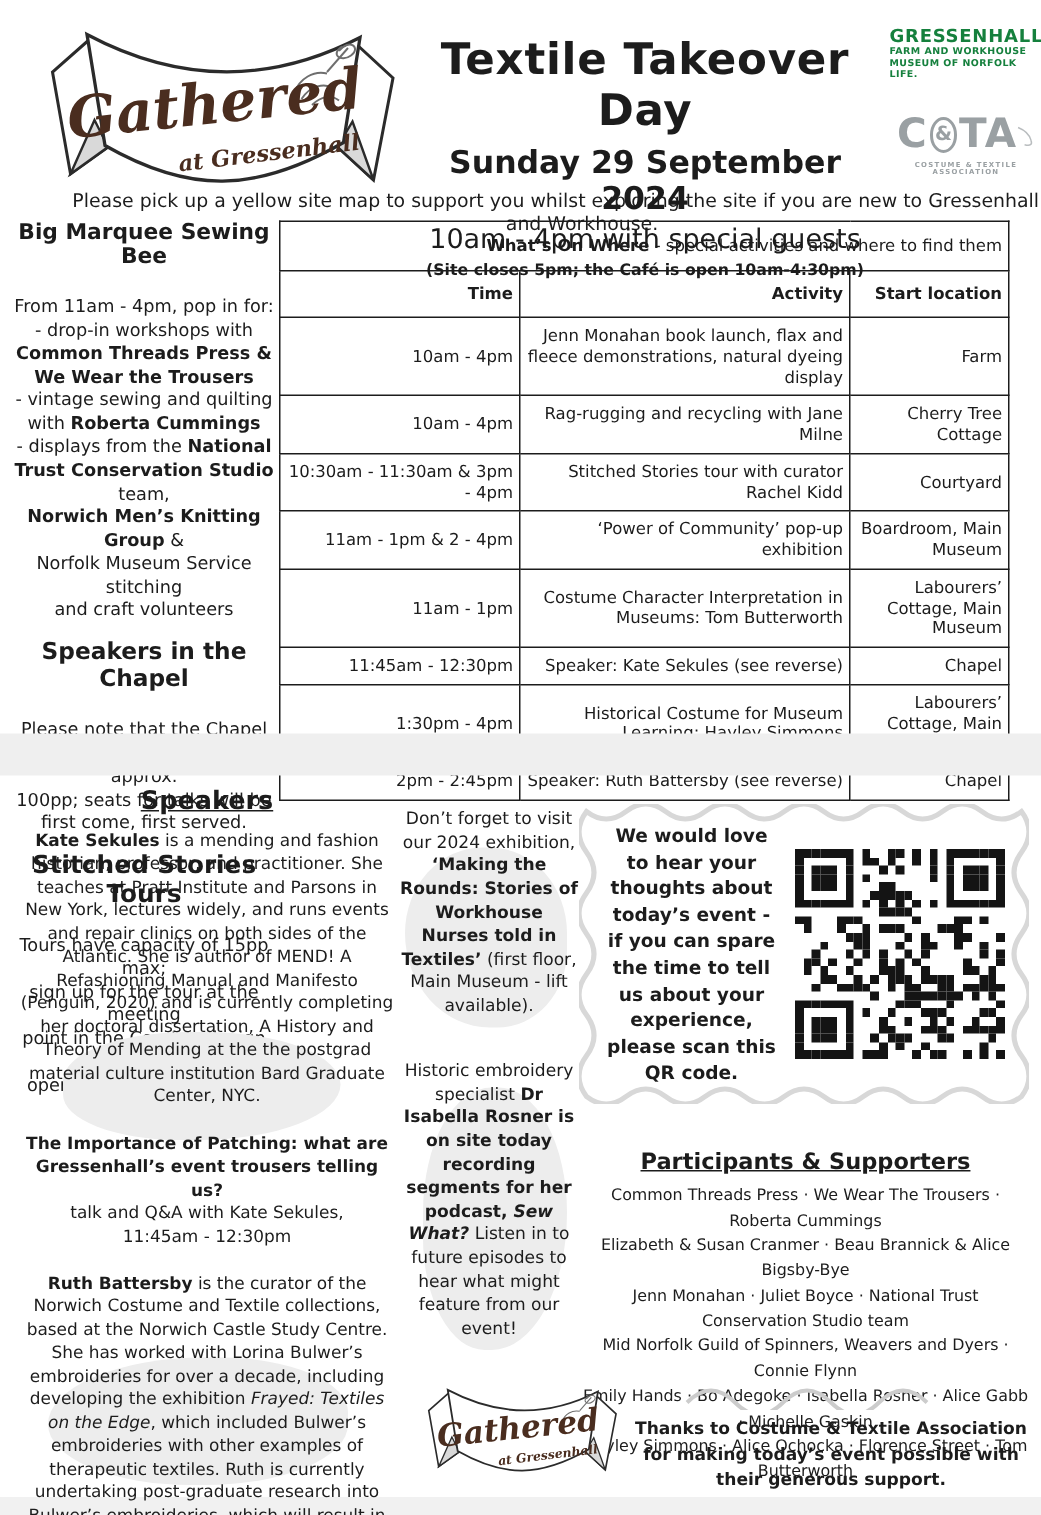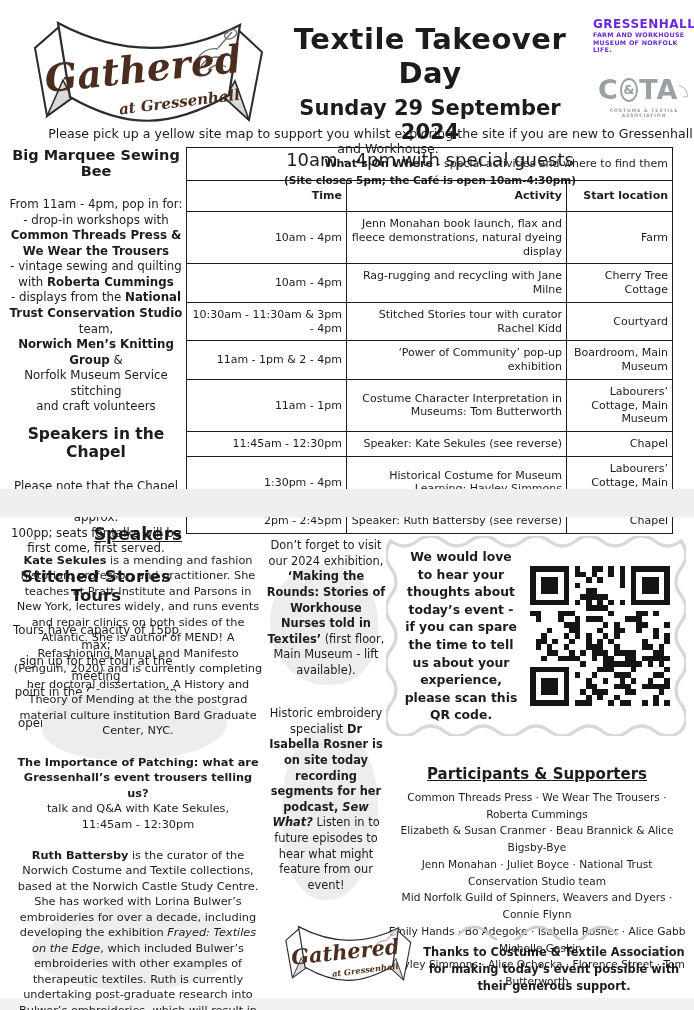--- a/index.html
+++ b/index.html
@@ -14,21 +14,21 @@
 
   
   .title-main{font-size:29px;font-weight:700;letter-spacing:.5px;}
   .title-date{font-size:21px;font-weight:700;margin-top:6px;}
   .title-time{font-size:18px;font-weight:400;margin-top:5px;}
   .title-fine{font-size:10.5px;font-weight:700;margin-top:4px;}
   .notice{font-size:12.6px;}
 
   
   .glogo{display:flex;gap:5px;align-items:flex-start;}
-  .glogo-txt{color:#6d28d9;line-height:1.05;}
+  .glogo-txt{color:#15803d;line-height:1.05;}
   .glogo-l1{font-size:12px;font-weight:700;letter-spacing:.5px;}
   .glogo-l2,.glogo-l3{font-size:6.3px;font-weight:700;letter-spacing:.3px;margin-top:1.5px;}
   .cta{color:#9aa0a3;}
   .cta-row{display:flex;align-items:center;justify-content:center;}
   .cta-c,.cta-ta{font-size:27px;font-weight:700;letter-spacing:1px;}
   .cta-amp{width:20px;height:20px;border:2px solid #9aa0a3;border-radius:50%;
            font-size:13px;font-weight:700;display:flex;align-items:center;justify-content:center;margin:0 1px;}
   .cta-cap{font-size:4.6px;letter-spacing:.9px;margin-top:3px;text-align:center;color:#9aa0a3;font-weight:700;}
 
   

